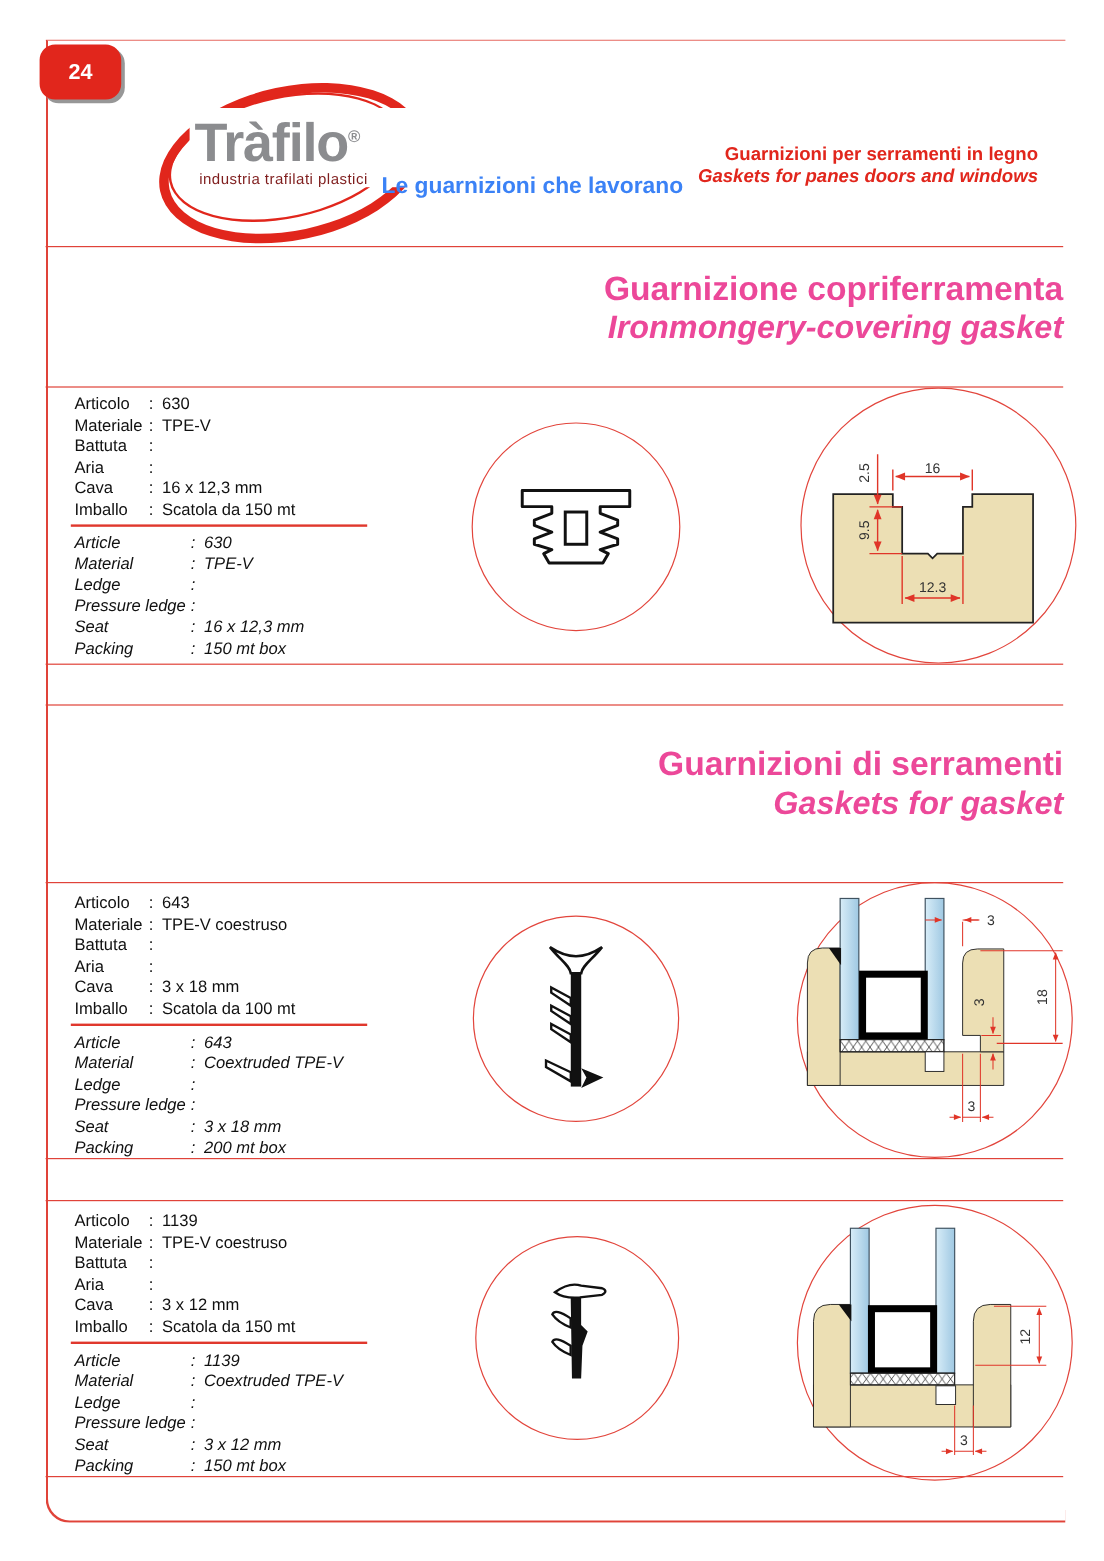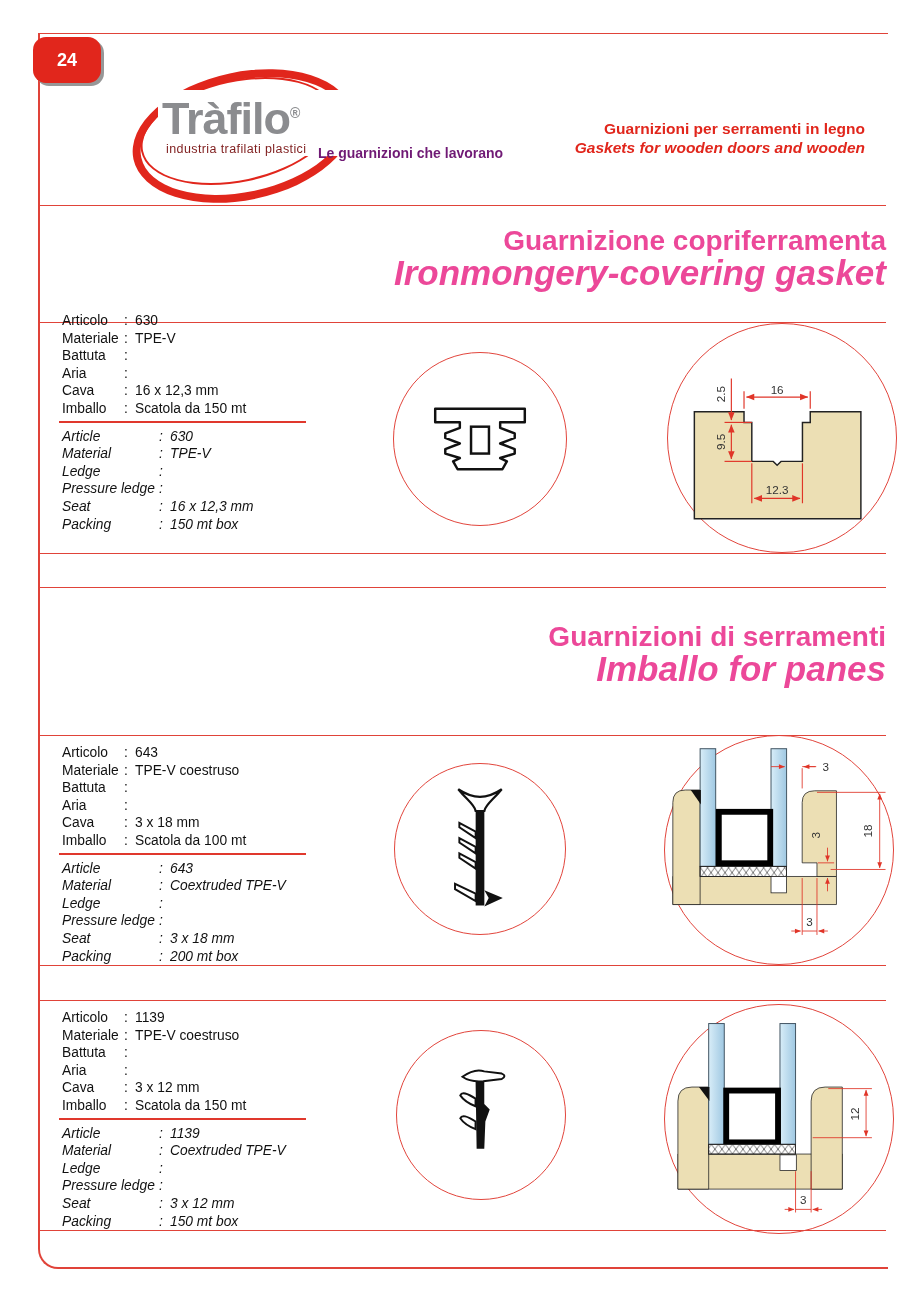--- a/index.html
+++ b/index.html
@@ -14,28 +14,28 @@
   
   .badge{position:absolute;left:33px;top:37px;width:68px;height:46px;background:#e1261c;
     border-radius:13px;box-shadow:3px 3px 0 #979797;color:#fff;font-weight:bold;font-size:18px;
     display:flex;align-items:center;justify-content:center;z-index:5;}
   .swoosh{position:absolute;border:8px solid #e1261c;border-radius:50%;transform:rotate(-12deg);}
   .swoosh2{position:absolute;border:2px solid #e1261c;border-radius:50%;transform:rotate(-12deg);}
   .logotext{position:absolute;left:158px;top:90px;width:196px;background:#fff;padding:0 4px;}
   .brand{font-size:45px;font-weight:bold;color:#8b8c8f;letter-spacing:-1px;line-height:46px;white-space:nowrap;}
   .brand sup{font-size:14px;color:#8b8c8f;}
   .logosub{font-size:12.5px;color:#7f1d1d;letter-spacing:.4px;margin-top:0;padding-left:4px;white-space:nowrap;}
-  .tagline{position:absolute;left:318px;top:145px;font-size:14px;font-weight:bold;color:#701a75;white-space:nowrap;}
+  .tagline{position:absolute;left:318px;top:145px;font-size:19px;font-weight:bold;color:#3b82f6;white-space:nowrap;}
   .hdr-right{position:absolute;top:79px;left:440px;width:425px;text-align:right;color:#e1261c;
     font-size:15.5px;font-weight:bold;line-height:19px;margin-top:40px;}
   .hdr-right .en{font-style:italic;}
   
   .sect{position:absolute;left:38px;width:848px;text-align:right;color:#ec4899;}
   .sect .it{font-size:28px;font-weight:bold;line-height:33px;}
-  .sect .en{font-size:35px;font-weight:bold;font-style:italic;line-height:32px;}
+  .sect .en{font-size:27px;font-weight:bold;font-style:italic;line-height:32px;}
   
   .pdata{position:absolute;width:300px;font-size:13.8px;line-height:17.6px;}
   .prow{white-space:nowrap;}
   .prow .lbl{display:inline-block;}
   .prow.it .lbl{width:62px;}
   .prow.en .lbl{width:97px;}
   .prow .cln{display:inline-block;width:11px;}
   .prow.en{font-style:italic;}
   .pdivider{width:247px;height:0;border-top:2px solid #e0382d;margin:3.5px 0 4.5px -3px;}
   text{font-family:"Liberation Sans", sans-serif;}
@@ -63,29 +63,29 @@
   <div class="swoosh2" style="left:139px;top:80px;width:194px;height:98px;"></div>
   <div class="logotext">
     <div class="brand"><span>Tràfilo</span><sup>®</sup></div>
     <div class="logosub">industria trafilati plastici</div>
   </div>
   <div class="tagline">Le guarnizioni che lavorano</div>
 </div>
 
 <div class="hdr-right">
   <div class="it">Guarnizioni per serramenti in legno</div>
-  <div class="en">Gaskets for wooden doors and wooden</div>
+  <div class="en">Gaskets for panes doors and windows</div>
 </div>
 
 <div class="sect" style="top:224px">
   <div class="it">Guarnizione copriferramenta</div>
   <div class="en">Ironmongery-covering gasket</div>
 </div>
 
-<div class="pdata" style="left:62px;top:312px">
+<div class="pdata" style="left:62px;top:328px">
   <div class="prow it"><span class="lbl">Articolo</span><span class="cln">:</span><span class="val">630</span></div>
   <div class="prow it"><span class="lbl">Materiale</span><span class="cln">:</span><span class="val">TPE-V</span></div>
   <div class="prow it"><span class="lbl">Battuta</span><span class="cln">:</span><span class="val"></span></div>
   <div class="prow it"><span class="lbl">Aria</span><span class="cln">:</span><span class="val"></span></div>
   <div class="prow it"><span class="lbl">Cava</span><span class="cln">:</span><span class="val">16 x 12,3 mm</span></div>
   <div class="prow it"><span class="lbl">Imballo</span><span class="cln">:</span><span class="val">Scatola da 150 mt</span></div>
   <div class="pdivider"></div>
   <div class="prow en"><span class="lbl">Article</span><span class="cln">:</span><span class="val">630</span></div>
   <div class="prow en"><span class="lbl">Material</span><span class="cln">:</span><span class="val">TPE-V</span></div>
   <div class="prow en"><span class="lbl">Ledge</span><span class="cln">:</span><span class="val"></span></div>
@@ -125,21 +125,21 @@
       <text x="110" y="70" text-anchor="middle">16</text>
       <text transform="rotate(-90 56 70)" x="56" y="70" text-anchor="middle">2.5</text>
       <text transform="rotate(-90 56 119)" x="56" y="119" text-anchor="middle">9.5</text>
       <text x="110" y="172" text-anchor="middle">12.3</text>
     </g>
   </svg>
 </div>
 
 <div class="sect" style="top:620px">
   <div class="it">Guarnizioni di serramenti</div>
-  <div class="en">Imballo for panes</div>
+  <div class="en">Gaskets for gasket</div>
 </div>
 
 <div class="pdata" style="left:62px;top:744px">
   <div class="prow it"><span class="lbl">Articolo</span><span class="cln">:</span><span class="val">643</span></div>
   <div class="prow it"><span class="lbl">Materiale</span><span class="cln">:</span><span class="val">TPE-V coestruso</span></div>
   <div class="prow it"><span class="lbl">Battuta</span><span class="cln">:</span><span class="val"></span></div>
   <div class="prow it"><span class="lbl">Aria</span><span class="cln">:</span><span class="val"></span></div>
   <div class="prow it"><span class="lbl">Cava</span><span class="cln">:</span><span class="val">3 x 18 mm</span></div>
   <div class="prow it"><span class="lbl">Imballo</span><span class="cln">:</span><span class="val">Scatola da 100 mt</span></div>
   <div class="pdivider"></div>

